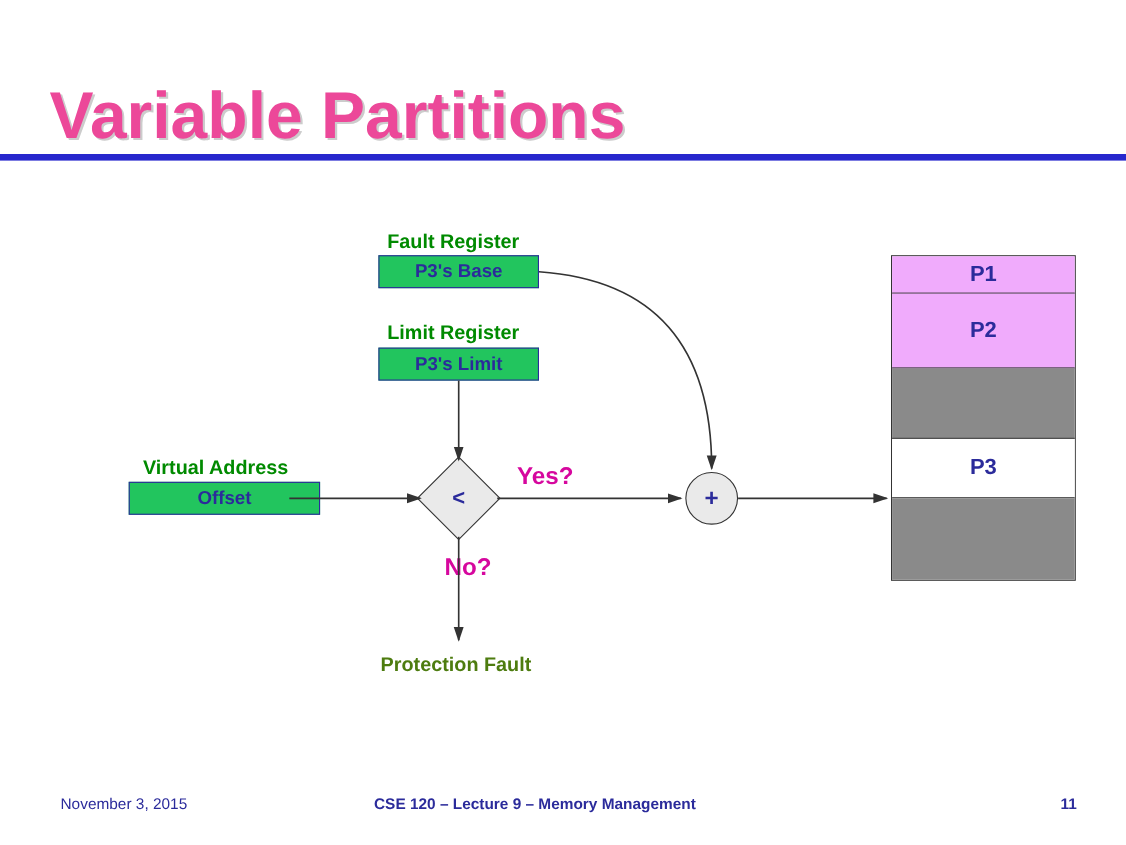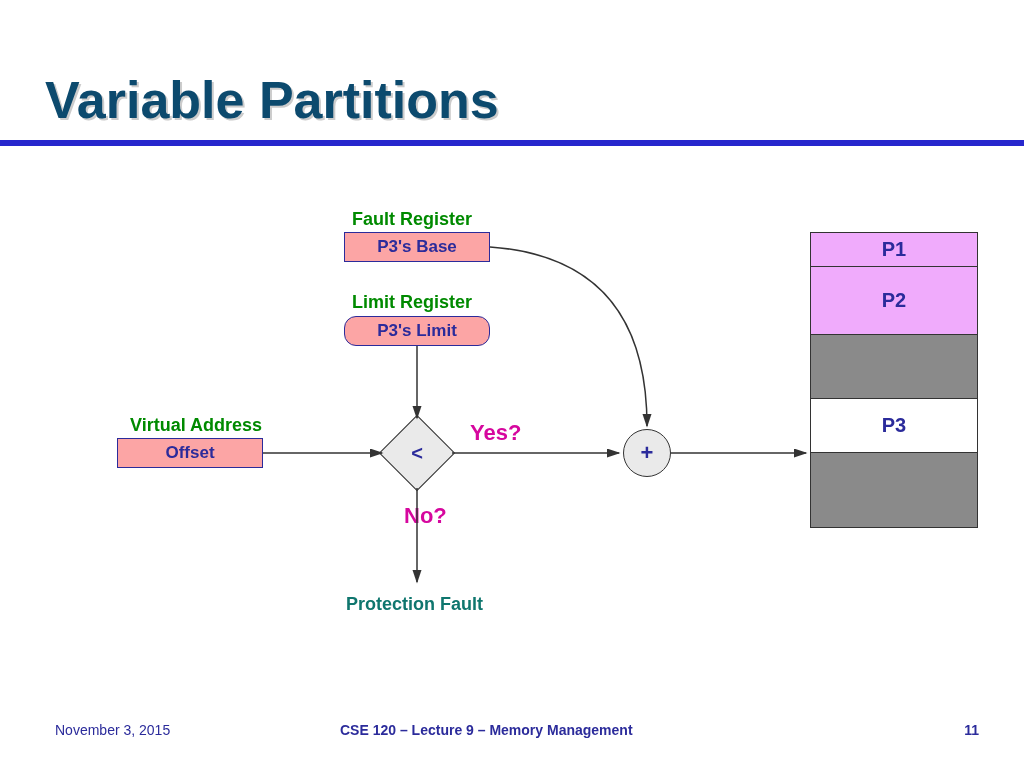--- a/index.html
+++ b/index.html
@@ -8,23 +8,23 @@
     height: 768px;
     background: #fff;
     font-family: Arial, Helvetica, sans-serif;
     position: relative;
     overflow: hidden;
   }
   .title {
     position: absolute;
     top: 70px;
     left: 45px;
-    font-size: 52px;
+    font-size: 60px;
     font-weight: 900;
-    color: #0c4a6e;
+    color: #ec4899;
     text-shadow: 2px 2px 0 #ccc;
     font-stretch: condensed;
   }
   .hr {
     position: absolute;
     top: 140px;
     left: 0;
     width: 1040px;
     height: 6px;
     background: #2727cd;
@@ -37,27 +37,27 @@
   }
   .label-magenta {
     position: absolute;
     font-weight: bold;
     color: #d6079e;
     font-size: 22px;
   }
   .label-orange {
     position: absolute;
     font-weight: bold;
-    color: #0f766e;
+    color: #4d7c0f;
     font-size: 18px;
   }
   .box {
     position: absolute;
     border: 1.5px solid #2b2b9b;
-    background: #fca5a5;
+    background: #22c55e;
     text-align: center;
     font-weight: bold;
     color: #2b2b9b;
     font-size: 17px;
     display: flex;
     align-items: center;
     justify-content: center;
   }
   .circle {
     position: absolute;
@@ -137,22 +137,22 @@
 <body>
 
 <div class="title">Variable Partitions</div>
 <div class="hr"></div>
 
 <div class="label-green" style="top:209px; left:352px;">Fault Register</div>
 <div class="label-green" style="top:292px; left:352px;">Limit Register</div>
 <div class="label-green" style="top:415px; left:130px;">Virtual Address</div>
 
 <div class="box" style="top:232px; left:344px; width:146px; height:30px;">P3's Base</div>
-<div class="box" style="top:316px; left:344px; width:146px; height:30px;border-radius:12px;">P3's Limit</div>
-<div class="box" style="top:438px; left:117px; width:146px; height:30px;">Offset</div>
+<div class="box" style="top:316px; left:344px; width:146px; height:30px;">P3's Limit</div>
+<div class="box" style="top:438px; left:117px; width:174px; height:30px;">Offset</div>
 
 <div class="diamond-wrap" style="top:426px; left:390px;">
   <div class="diamond"></div>
   <div class="diamond-label">&lt;</div>
 </div>
 
 <div class="circle" style="top:429px; left:623px;">
   <span>+</span>
 </div>
 

